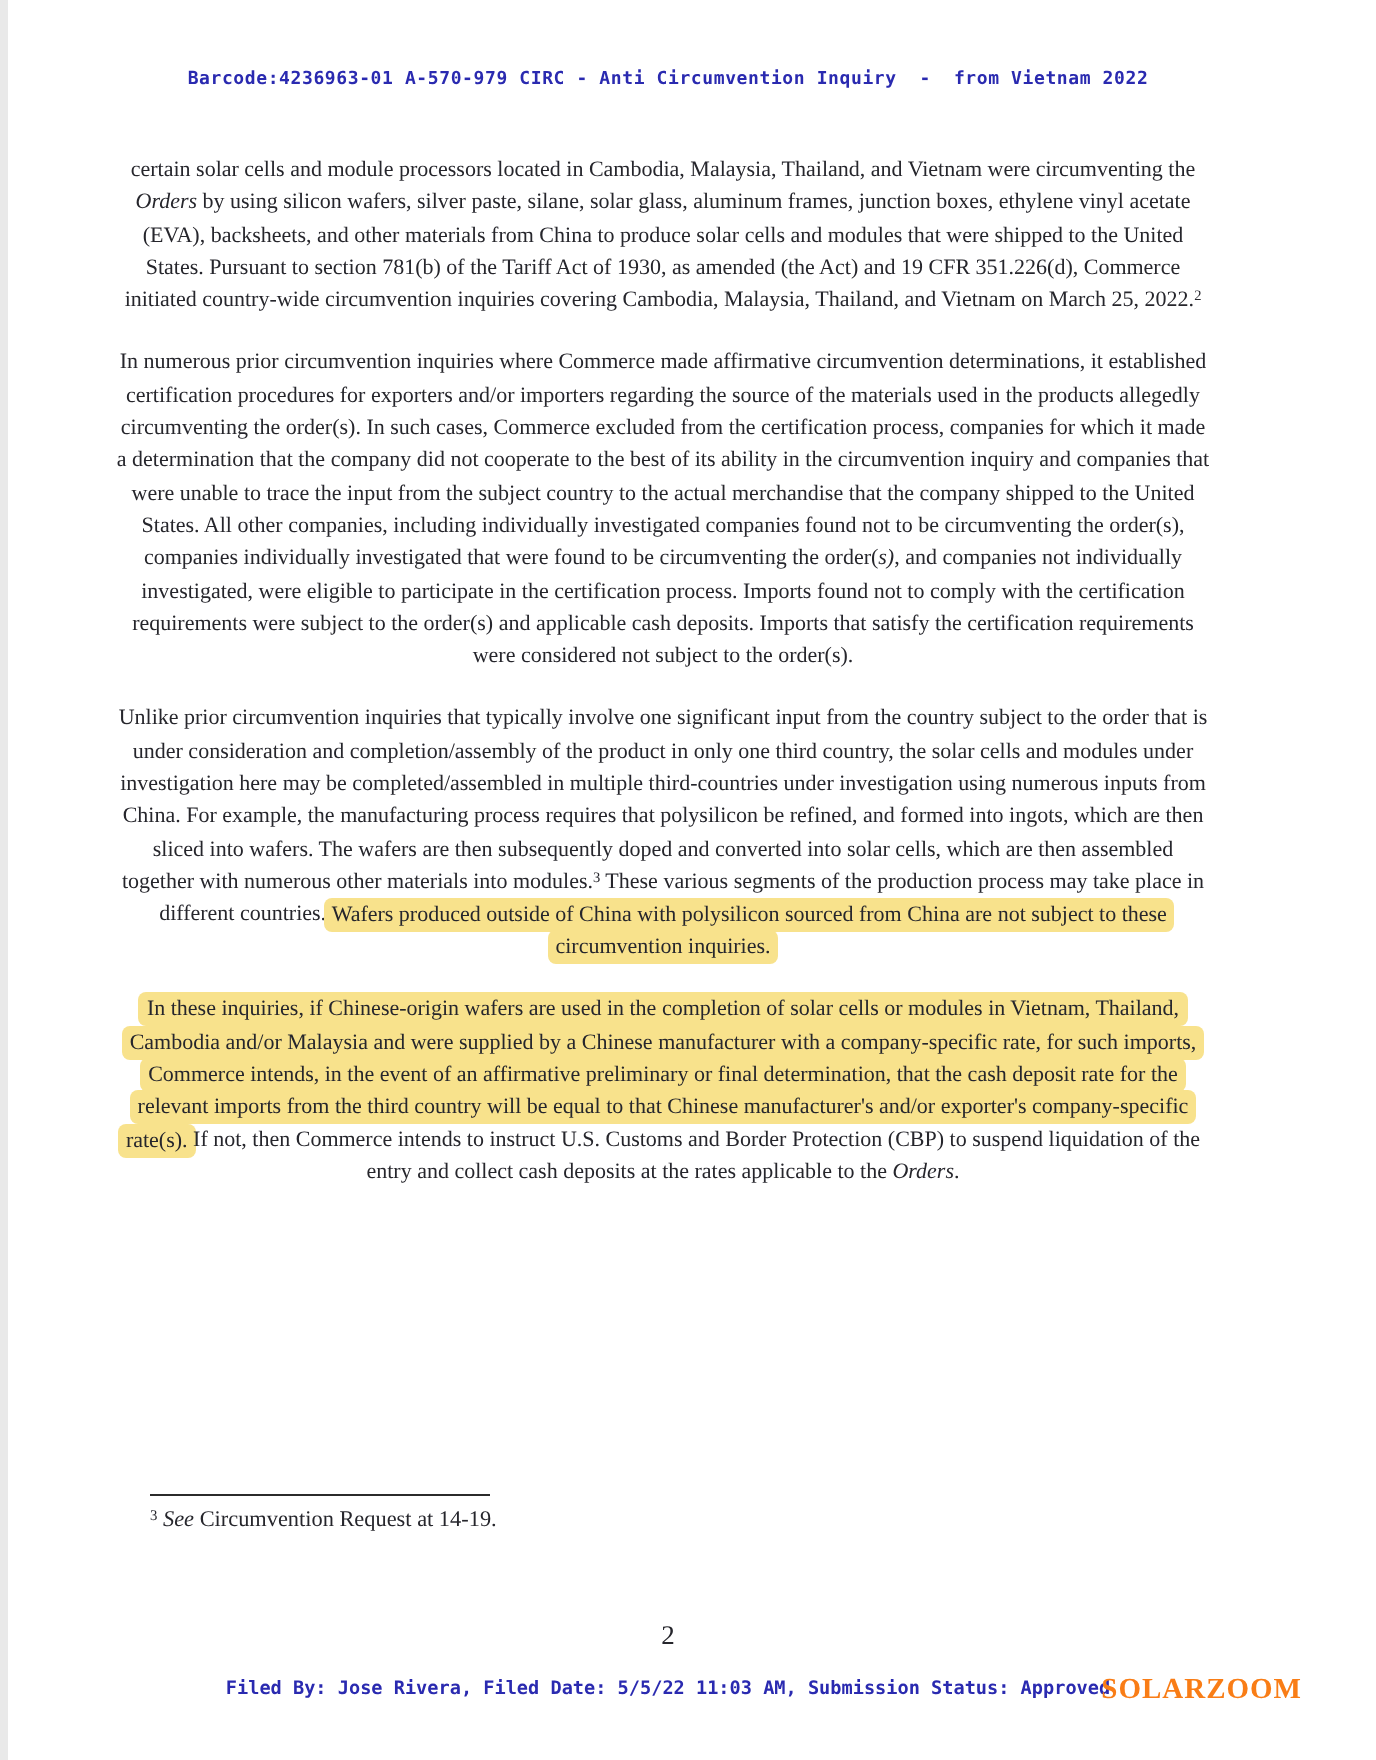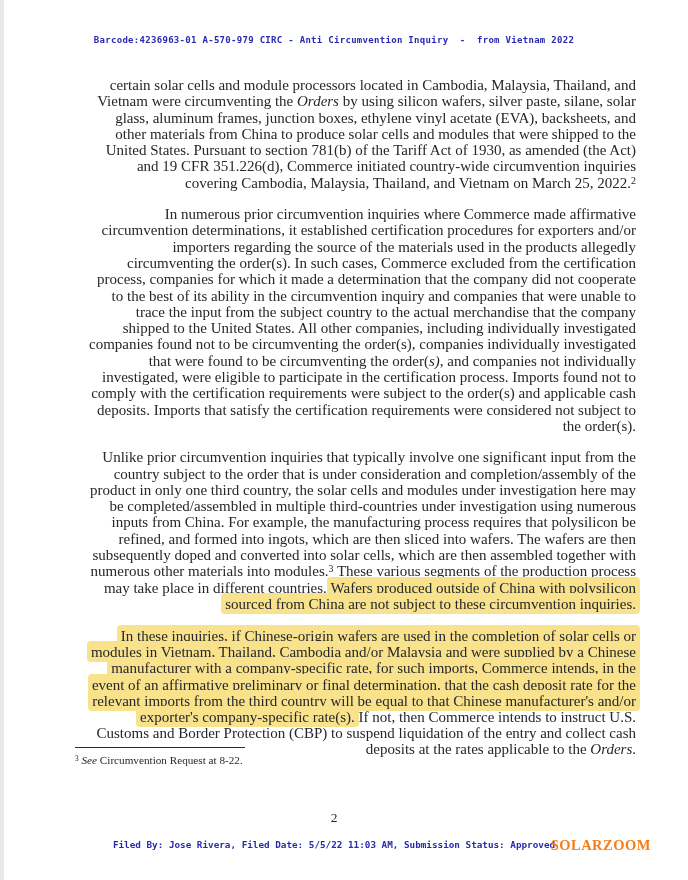--- a/index.html
+++ b/index.html
@@ -25,25 +25,25 @@
     text-align: center;
     font-family: "DejaVu Sans Mono", monospace;
     font-weight: bold;
     font-size: 9px;
     letter-spacing: 0.3px;
     color: var(--accent_blue, #2A2AB0);
     white-space: pre;
   }
   .doc-body {
     position: absolute;
-    left: 89px; top: 77px;
+    left: 58px; top: 77px;
     width: 547px;
-    font-size: 15px;
+    font-size: 11px;
     line-height: 16.3px;
-    text-align: right;
+    text-align: center;
   }
   .para { margin: 0 0 15px 0; }
   .it { font-style: italic; }
   .sup {
     font-size: 0.66em;
     position: relative;
     top: -0.42em;
     line-height: 0;
   }
   .hl {
@@ -107,21 +107,21 @@
   <div class="doc-body">
       <p class="para"><span>certain solar cells and module processors located in Cambodia, Malaysia, Thailand, and Vietnam were circumventing the </span><span class="it">Orders</span><span> by using silicon wafers, silver paste, silane, solar glass, aluminum frames, junction boxes, ethylene vinyl acetate (EVA), backsheets, and other materials from China to produce solar cells and modules that were shipped to the United States.  Pursuant to section 781(b) of the Tariff Act of 1930, as amended (the Act) and 19 CFR 351.226(d), Commerce initiated country-wide circumvention inquiries covering Cambodia, Malaysia, Thailand, and Vietnam on March 25, 2022.</span><span class="sup">2</span></p>
       <p class="para"><span>In numerous prior circumvention inquiries where Commerce made affirmative circumvention determinations, it established certification procedures for exporters and/or importers regarding the source of the materials used in the products allegedly circumventing the order(s).  In such cases, Commerce excluded from the certification process, companies for which it made a determination that the company did not cooperate to the best of its ability in the circumvention inquiry and companies that were unable to trace the input from the subject country to the actual merchandise that the company shipped to the United States.  All other companies, including individually investigated companies found not to be circumventing the order(s), companies individually investigated that were found to be circumventing the order(</span><span class="it">s)</span><span>, and companies not individually investigated, were eligible to participate in the certification process.  Imports found not to comply with the certification requirements were subject to the order(s) and applicable cash deposits.  Imports that satisfy the certification requirements were considered not subject to the order(s).</span></p>
       <p class="para"><span>Unlike prior circumvention inquiries that typically involve one significant input from the country subject to the order that is under consideration and completion/assembly of the product in only one third country, the solar cells and modules under investigation here may be completed/assembled in multiple third-countries under investigation using numerous inputs from China.  For example, the manufacturing process requires that polysilicon be refined, and formed into ingots, which are then sliced into wafers.  The wafers are then subsequently doped and converted into solar cells, which are then assembled together with numerous other materials into modules.</span><span class="sup">3</span><span>  These various segments of the production process may take place in different countries.  </span><span class="hl">Wafers produced outside of China with polysilicon sourced from China are not subject to these circumvention inquiries.</span></p>
       <p class="para"><span class="hl">In these inquiries, if Chinese-origin wafers are used in the completion of solar cells or modules in Vietnam, Thailand, Cambodia and/or Malaysia and were supplied by a Chinese manufacturer with a company-specific rate, for such imports, Commerce intends, in the event of an affirmative preliminary or final determination, that the cash deposit rate for the relevant imports from the third country will be equal to that Chinese manufacturer's and/or exporter's company-specific rate(s).</span><span>  If not, then Commerce intends to instruct U.S. Customs and Border Protection (CBP) to suspend liquidation of the entry and collect cash deposits at the rates applicable to the </span><span class="it">Orders</span><span>.</span></p>
     </div>
 
   <div class="footnotes">
     <hr class="footnote-rule">
     <div>
-        <p class="footnote"><span class="sup">3</span><span> </span><span class="it">See</span><span> Circumvention Request at 8-22.</span></p>
+        <p class="footnote"><span class="sup">3</span><span> </span><span class="it">See</span><span> Circumvention Request at 14-19.</span></p>
       </div>
   </div>
 
   <div class="page-number">2</div>
 
   <div class="doc-footer">Filed By: Jose Rivera, Filed Date: 5/5/22 11:03 AM, Submission Status: Approved</div>
 
   <div class="watermark">SOLARZOOM</div>
 </div>
 

